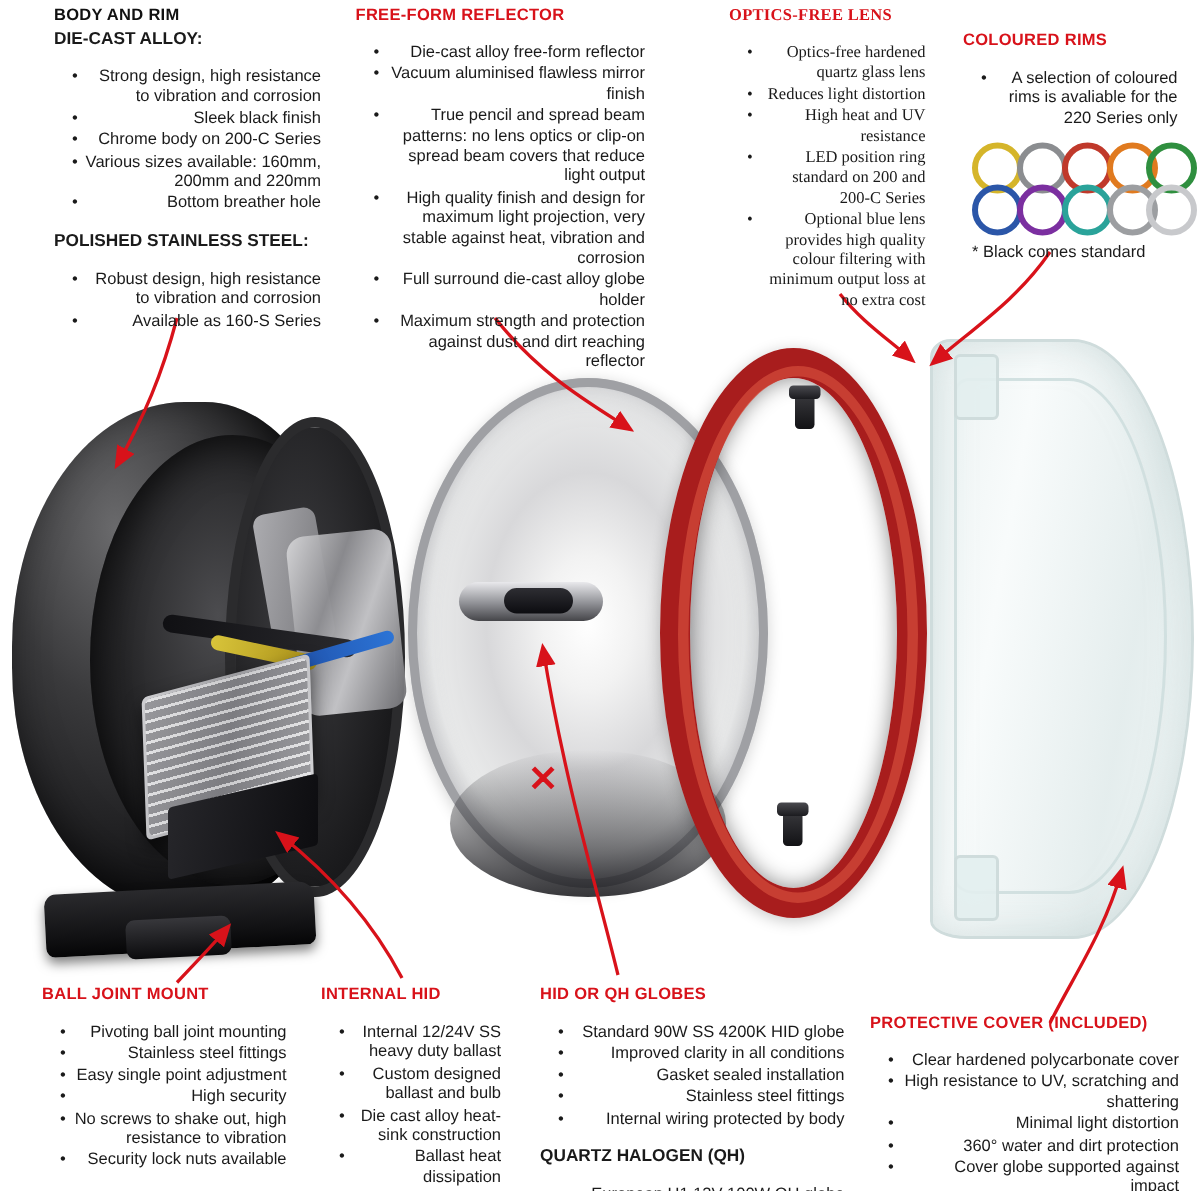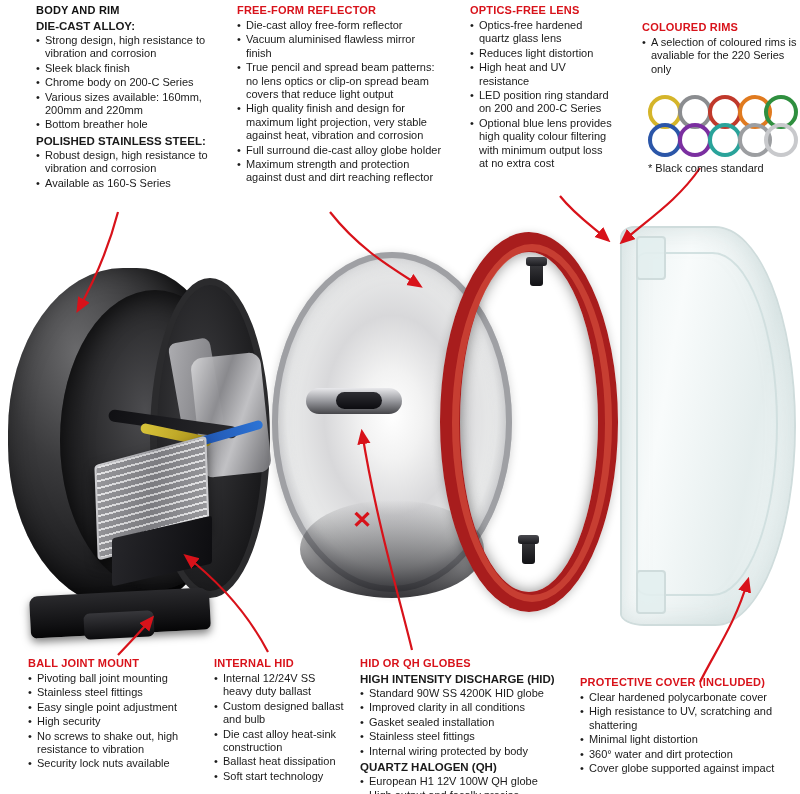--- a/index.html
+++ b/index.html
@@ -34,22 +34,23 @@
   .block .sub {
     font-size: 11.5px;
     font-weight: bold;
     line-height: 13px;
     margin: 3px 0 1px 0;
   }
   .block .hdr.red { color: #d8121a; }
   .block .hdr.black { color: #111111; }
   .block ul {
     list-style: none;
-    margin: 0;
+    margin: 12px;
     padding: 0;
+    text-align: right;
   }
   .block li {
     font-size: 11px;
     line-height: 13.4px;
     padding-left: 9px;
     position: relative;
     margin-bottom: 1px;
   }
   .block li::before {
     content: "\2022";
@@ -60,21 +61,21 @@
   }
   .block p.note {
     font-size: 11px;
     line-height: 13.4px;
     margin: 6px 0 0 0;
   }
 
   
   #blk-body       { left: 36px;  top: 4px;   width: 190px; }
   #blk-reflector  { left: 237px; top: 4px;   width: 205px; }
-  #blk-lens       { left: 470px; top: 4px;   width: 143px; }
+  #blk-lens       { left: 486px; top: 4px;   width: 143px; font-family: Liberation Serif, serif; }
   #blk-rims       { left: 642px; top: 21px;   width: 155px; }
   #blk-ball       { left: 28px;  top: 657px; width: 175px; }
   #blk-hid        { left: 214px; top: 657px; width: 132px; }
   #blk-globes     { left: 360px; top: 657px; width: 215px; }
   #blk-cover      { left: 580px; top: 676px; width: 218px; }
 
   
   .rims-wrap {
     position: absolute;
     left: 648px;
@@ -432,21 +433,20 @@
       <li>Internal 12/24V SS heavy duty ballast</li>
       <li>Custom designed ballast and bulb</li>
       <li>Die cast alloy heat-sink construction</li>
       <li>Ballast heat dissipation</li>
       <li>Soft start technology</li>
     </ul>
   </div>
 
   <div class="block" id="blk-globes">
     <div class="hdr red">HID OR QH GLOBES</div>
-    <div class="sub">HIGH INTENSITY DISCHARGE (HID)</div>
     <ul>
       <li>Standard 90W SS 4200K HID globe</li>
       <li>Improved clarity in all conditions</li>
       <li>Gasket sealed installation</li>
       <li>Stainless steel fittings</li>
       <li>Internal wiring protected by body</li>
     </ul>
     <div class="sub">QUARTZ HALOGEN (QH)</div>
     <ul>
       <li>European H1 12V 100W QH globe</li>

